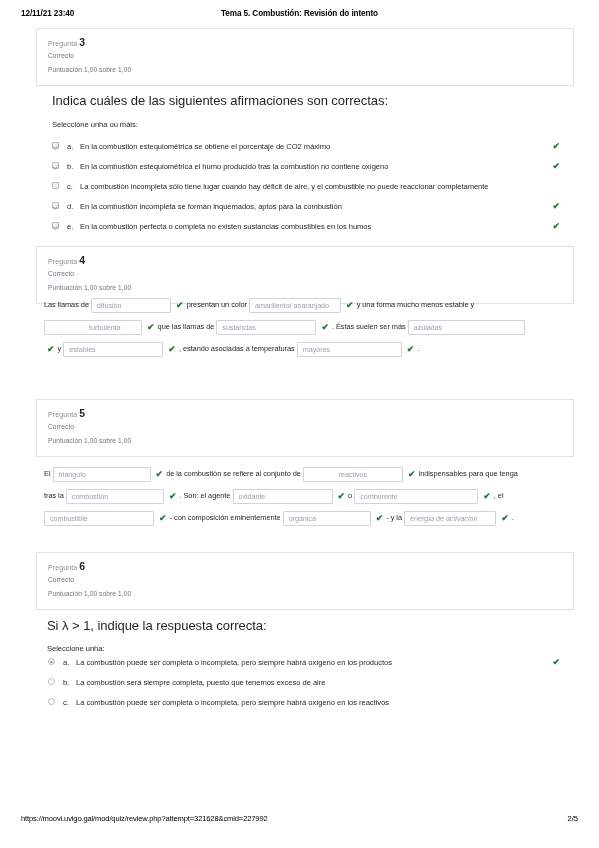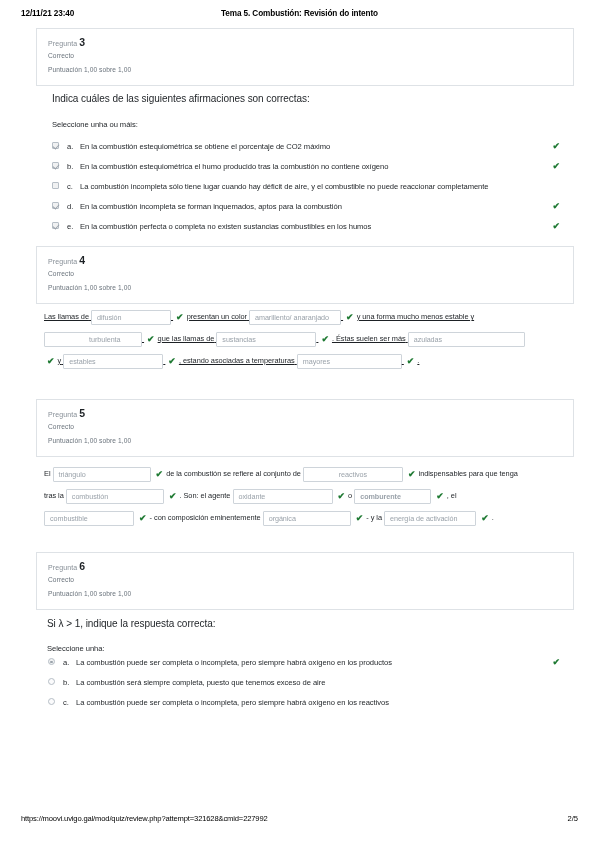--- a/index.html
+++ b/index.html
@@ -73,21 +73,21 @@
   }
 
   
   .qtext {
     position: absolute;
     font-size: 7.6px;
     color: #1d2125;
     letter-spacing: -0.05px;
     white-space: nowrap;
   }
-  .qprompt { font-size: 10px; }
+  .qprompt { font-size: 13px; }
   .qselect { font-size: 7.6px; }
 
   
   .answers { position: absolute; left: 52px; right: 25px; }
   .arow {
     position: relative;
     height: 20px;
     line-height: 20px;
     white-space: nowrap;
   }
@@ -205,35 +205,35 @@
     <div class="arow"><span class="abox"></span><span class="aletter">c.</span><span class="atext">La combustión incompleta sólo tiene lugar cuando hay déficit de aire, y el combustible no puede reaccionar completamente</span></div>
     <div class="arow"><span class="abox checked"></span><span class="aletter">d.</span><span class="atext">En la combustión incompleta se forman inquemados, aptos para la combustión</span><span class="atick">✔</span></div>
     <div class="arow"><span class="abox checked"></span><span class="aletter">e.</span><span class="atext">En la combustión perfecta o completa no existen sustancias combustibles en los humos</span><span class="atick">✔</span></div>
   </div>
 
 <div id="q4-info" class="qinfo" style="top:246px;">
     <div class="qno"><span>Pregunta</span> <b>4</b></div>
     <div class="qstate">Correcto</div>
     <div class="qmark">Puntuación 1,00 sobre 1,00</div>
   </div>
-<div id="q4-cloze" class="cloze" style="top:306px;text-decoration:underline;">
+<div id="q4-cloze" class="cloze" style="top:294px;">
     <div><span class="seg">Las llamas de</span> <span class="gap" style="width: 80px;">difusión</span> <span class="tick">✔</span><span class="seg">presentan un color</span> <span class="gap" style="width: 92px;">amarillento/ anaranjado</span> <span class="tick">✔</span><span class="seg">y una forma mucho menos estable y</span> </div>
     <div><span class="gap" style="width: 98px; padding-left: 44px;">turbulenta</span> <span class="tick">✔</span><span class="seg">que las llamas de</span> <span class="gap" style="width: 100px;">sustancias</span> <span class="tick">✔</span><span class="seg">. Éstas suelen ser más</span> <span class="gap" style="width: 117px;">azuladas</span> </div>
     <div><span class="tick">✔</span><span class="seg">y</span> <span class="gap" style="width: 100px;">estables</span> <span class="tick">✔</span><span class="seg">, estando asociadas a temperaturas</span> <span class="gap" style="width: 105px;">mayores</span> <span class="tick">✔</span><span class="seg">.</span> </div>
   </div>
 
 <div id="q5-info" class="qinfo" style="top:399px;">
     <div class="qno"><span>Pregunta</span> <b>5</b></div>
     <div class="qstate">Correcto</div>
     <div class="qmark">Puntuación 1,00 sobre 1,00</div>
   </div>
 <div id="q5-cloze" class="cloze" style="top:463px;">
     <div><span class="seg">El</span> <span class="gap" style="width: 98px;">triángulo</span> <span class="tick">✔</span><span class="seg">de la combustión se refiere al conjunto de</span> <span class="gap" style="width: 100px; text-align: center;">reactivos</span> <span class="tick">✔</span><span class="seg">indispensables para que tenga</span> </div>
-    <div><span class="seg">tras la</span> <span class="gap" style="width: 98px;">combustión</span> <span class="tick">✔</span><span class="seg">. Son: el agente</span> <span class="gap" style="width: 100px;">oxidante</span> <span class="tick">✔</span><span class="seg">o</span> <span class="gap" style="width: 77px; font-weight: bold;">comburente</span> <span class="tick">✔</span><span class="seg">, el</span> </div>
-    <div><span class="gap" style="width: 90px;">combustible</span> <span class="tick">✔</span><span class="seg">- con composición eminentemente</span> <span class="gap" style="width: 88px;">orgánica</span> <span class="tick">✔</span><span class="seg">- y la</span> <span class="gap" style="width: 92px;">energía de activación</span> <span class="tick">✔</span><span class="seg">.</span> </div>
+    <div><span class="seg">tras la</span> <span class="gap" style="width: 98px;">combustión</span> <span class="tick">✔</span><span class="seg">. Son: el agente</span> <span class="gap" style="width: 100px;">oxidante</span> <span class="tick">✔</span><span class="seg">o</span> <span class="gap" style="width: 124px;">comburente</span> <span class="tick">✔</span><span class="seg">, el</span> </div>
+    <div><span class="gap" style="width: 110px;">combustible</span> <span class="tick">✔</span><span class="seg">- con composición eminentemente</span> <span class="gap" style="width: 88px;">orgánica</span> <span class="tick">✔</span><span class="seg">- y la</span> <span class="gap" style="width: 92px; font-style: italic;">energía de activación</span> <span class="tick">✔</span><span class="seg">.</span> </div>
   </div>
 
 <div id="q6-info" class="qinfo" style="top:552px;">
     <div class="qno"><span>Pregunta</span> <b>6</b></div>
     <div class="qstate">Correcto</div>
     <div class="qmark">Puntuación 1,00 sobre 1,00</div>
   </div>
 <div id="q6-prompt" class="qtext qprompt" style="top:618px; left:47px;">Si λ &gt; 1, indique la respuesta correcta:</div>
 <div id="q6-select" class="qtext qselect" style="top:644px; left:47px;">Seleccione unha:</div>
 <div id="q6-answers" class="answers" style="top:652px; left:48px;">

